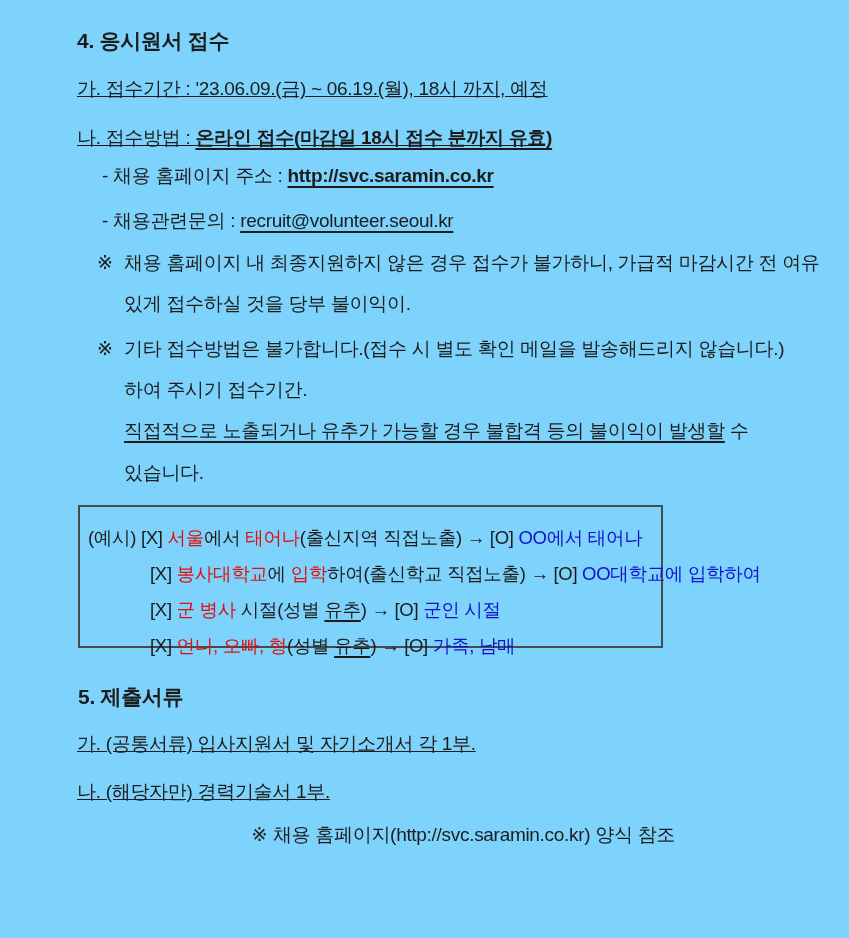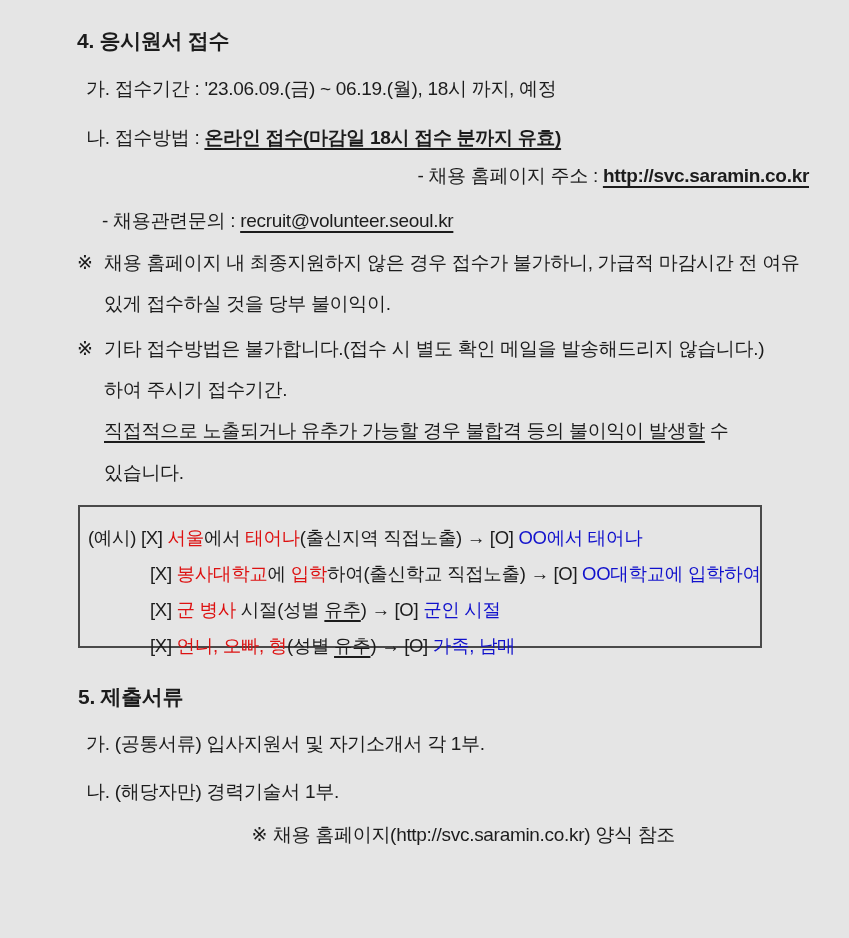--- a/index.html
+++ b/index.html
@@ -1,51 +1,51 @@
 <!DOCTYPE html>
 <html><head>
 <meta charset="utf-8">
 <style>
   html,body{margin:0;padding:0;background:#ffffff;}
   .doc{
     position:relative;
     width:849px;height:938px;
     box-sizing:border-box;
     padding:28px 40px 0 77px;
-    background:#e5e5e5;
+    background:#7dd3fc;
     font-family:"Liberation Sans","DejaVu Sans",sans-serif;
     color:#1c1c1c;
     font-size:19px;
     font-weight:500;
     letter-spacing:-0.3px;
     overflow:hidden;
   }
   .heading{font-size:21px;font-weight:700;line-height:26px;white-space:nowrap;}
   .h4{margin:0 0 22px 0;}
   .h5{margin:36px 0 21px 1px;}
   .line{line-height:26px;white-space:nowrap;}
-  .ind1{margin-left:9px;}
+  .ind1{text-decoration:underline;}
   .ind2{margin-left:25px;}
   .l-ga{margin-bottom:23px;}
   .l-na{margin-bottom:12px;}
-  .l-dash1{margin-bottom:19px;text-align:right;}
+  .l-dash1{margin-bottom:19px;}
   .l-dash2{margin-bottom:8px;}
-  .note{margin-left:0;}
+  .note{margin-left:20px;}
   .note .nline{line-height:41px;white-space:nowrap;}
   .note4 .nline{line-height:42px;}
   .note .cont{padding-left:27px;}
   .marker{display:inline-block;width:27px;}
   .n1{margin-bottom:4px;}
   .n2{margin-bottom:0;}
   .n3{margin-bottom:0;}
   .note4{margin-bottom:11px;}
   .example-box{
     box-sizing:border-box;
     margin-left:1px;
-    width:684px;height:143px;
+    width:585px;height:143px;
     border:2px solid #4a4a4a;
     padding:13px 6px 0 8px;
   }
   .example-box .bline{line-height:36px;white-space:nowrap;font-size:18.5px;}
   .example-box .bx-indent{padding-left:62px;}
   .l-ga5{margin-bottom:22px;}
   .l-na5{margin-bottom:17px;}
   .note5{margin-left:35px;}
   .note5 .nline{line-height:26px;text-align:center;}
   .b{font-weight:700;}

